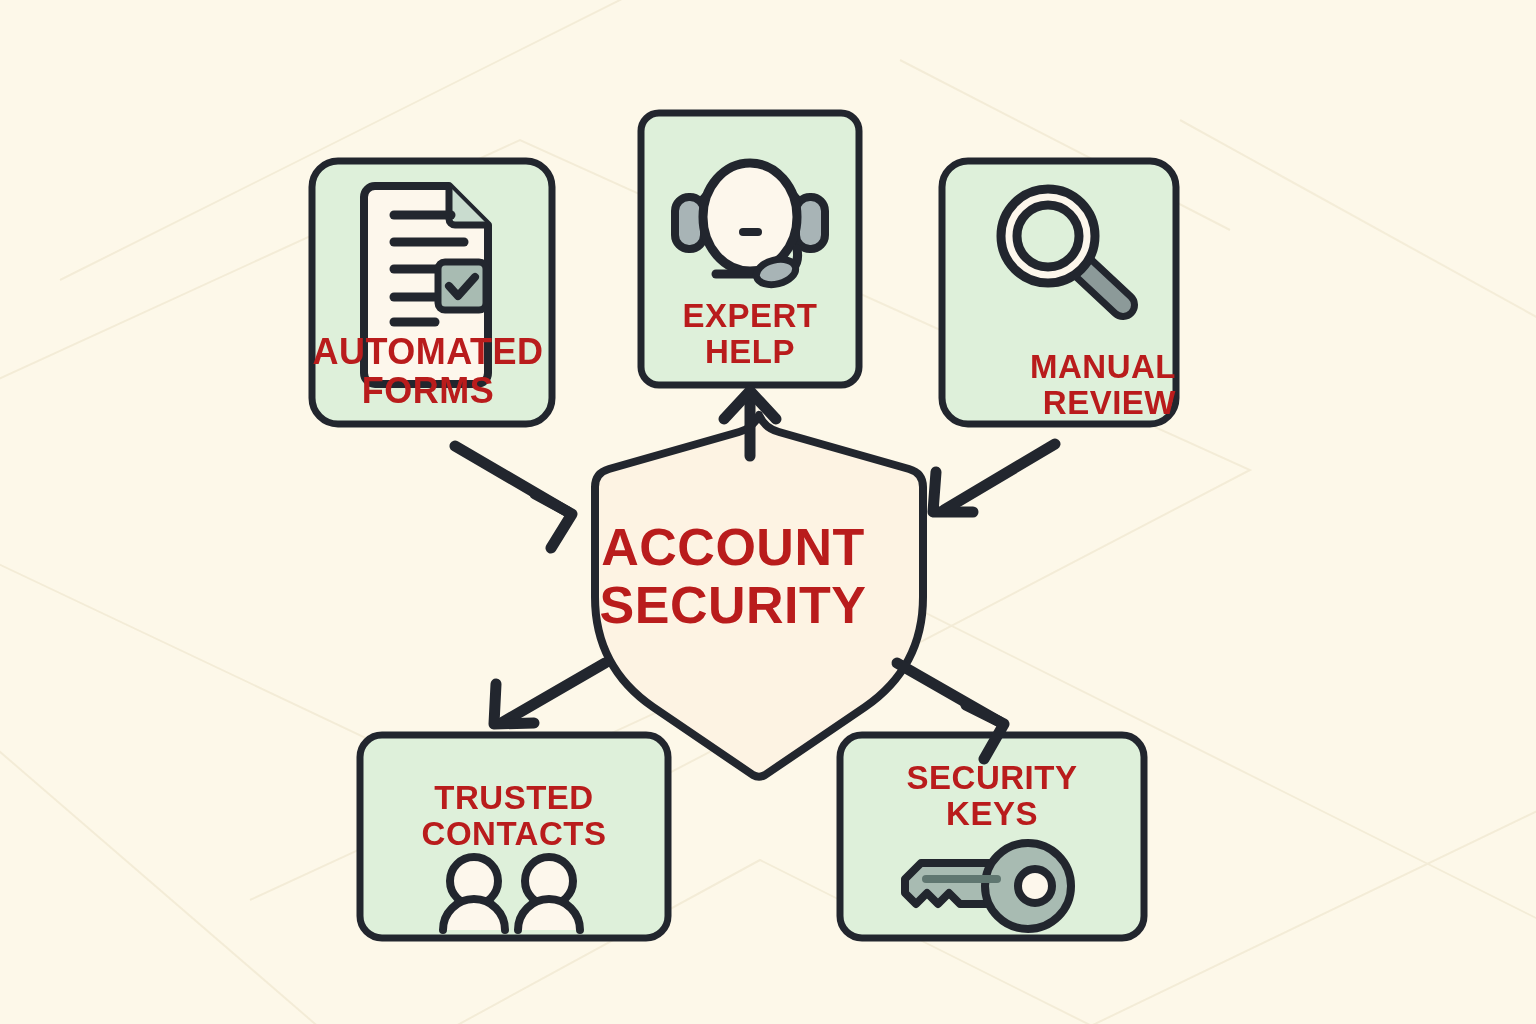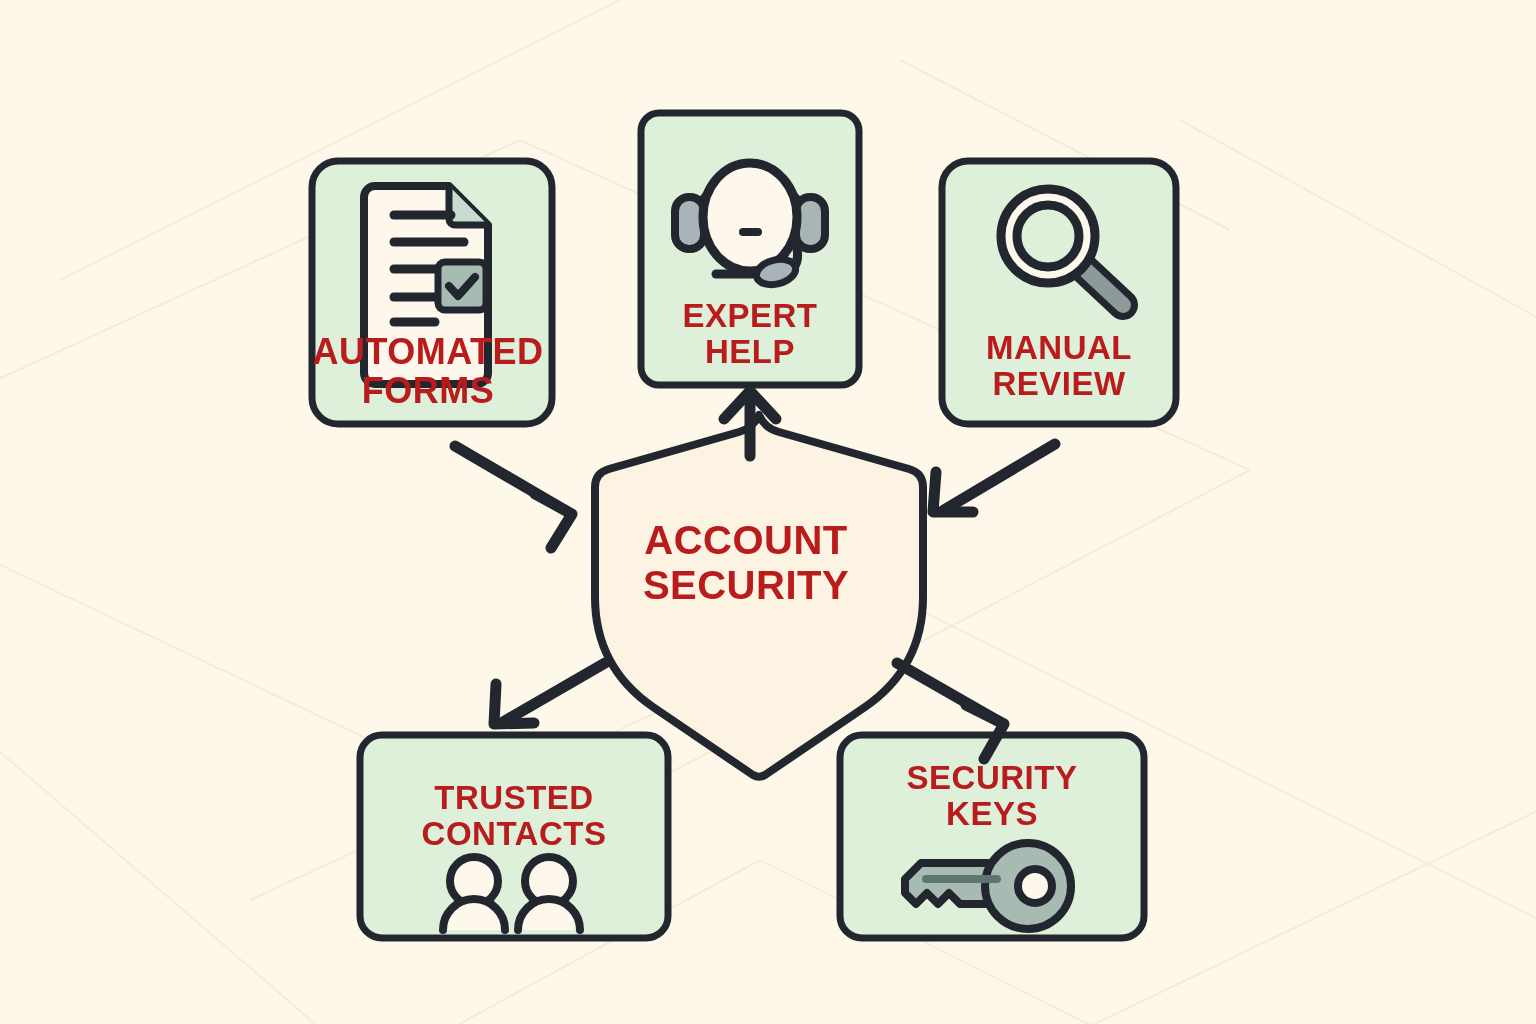--- a/index.html
+++ b/index.html
@@ -21,22 +21,22 @@
     text-align:center;
     color:#b91c1c;
     font-weight:bold;
     letter-spacing:0.5px;
     line-height:1.08;
     white-space:pre-line;
     pointer-events:none;
   }
   .lbl-automated{left:308px;top:333px;width:240px;font-size:36px;}
   .lbl-expert{left:640px;top:298px;width:220px;font-size:33px;}
-  .lbl-manual{left:942px;top:330px;width:234px;font-size:33px;}
-  .lbl-shield{left:586px;top:518px;width:320px;font-size:40px;line-height:1.12;}
+  .lbl-manual{left:942px;top:349px;width:234px;font-size:33px;text-align:right;}
+  .lbl-shield{left:573px;top:518px;width:320px;font-size:52px;line-height:1.12;}
   .lbl-trusted{left:360px;top:760px;width:308px;font-size:33px;margin-top:20px;}
   .lbl-keys{left:840px;top:760px;width:304px;font-size:33px;}
 </style>
 </head>
 <body>
 
 <div id="stage">
 
   <svg id="bg-texture" viewBox="0 0 1536 1024" aria-hidden="true">
     <rect x="0" y="0" width="1536" height="1024" fill="#FDF8E9"></rect>

